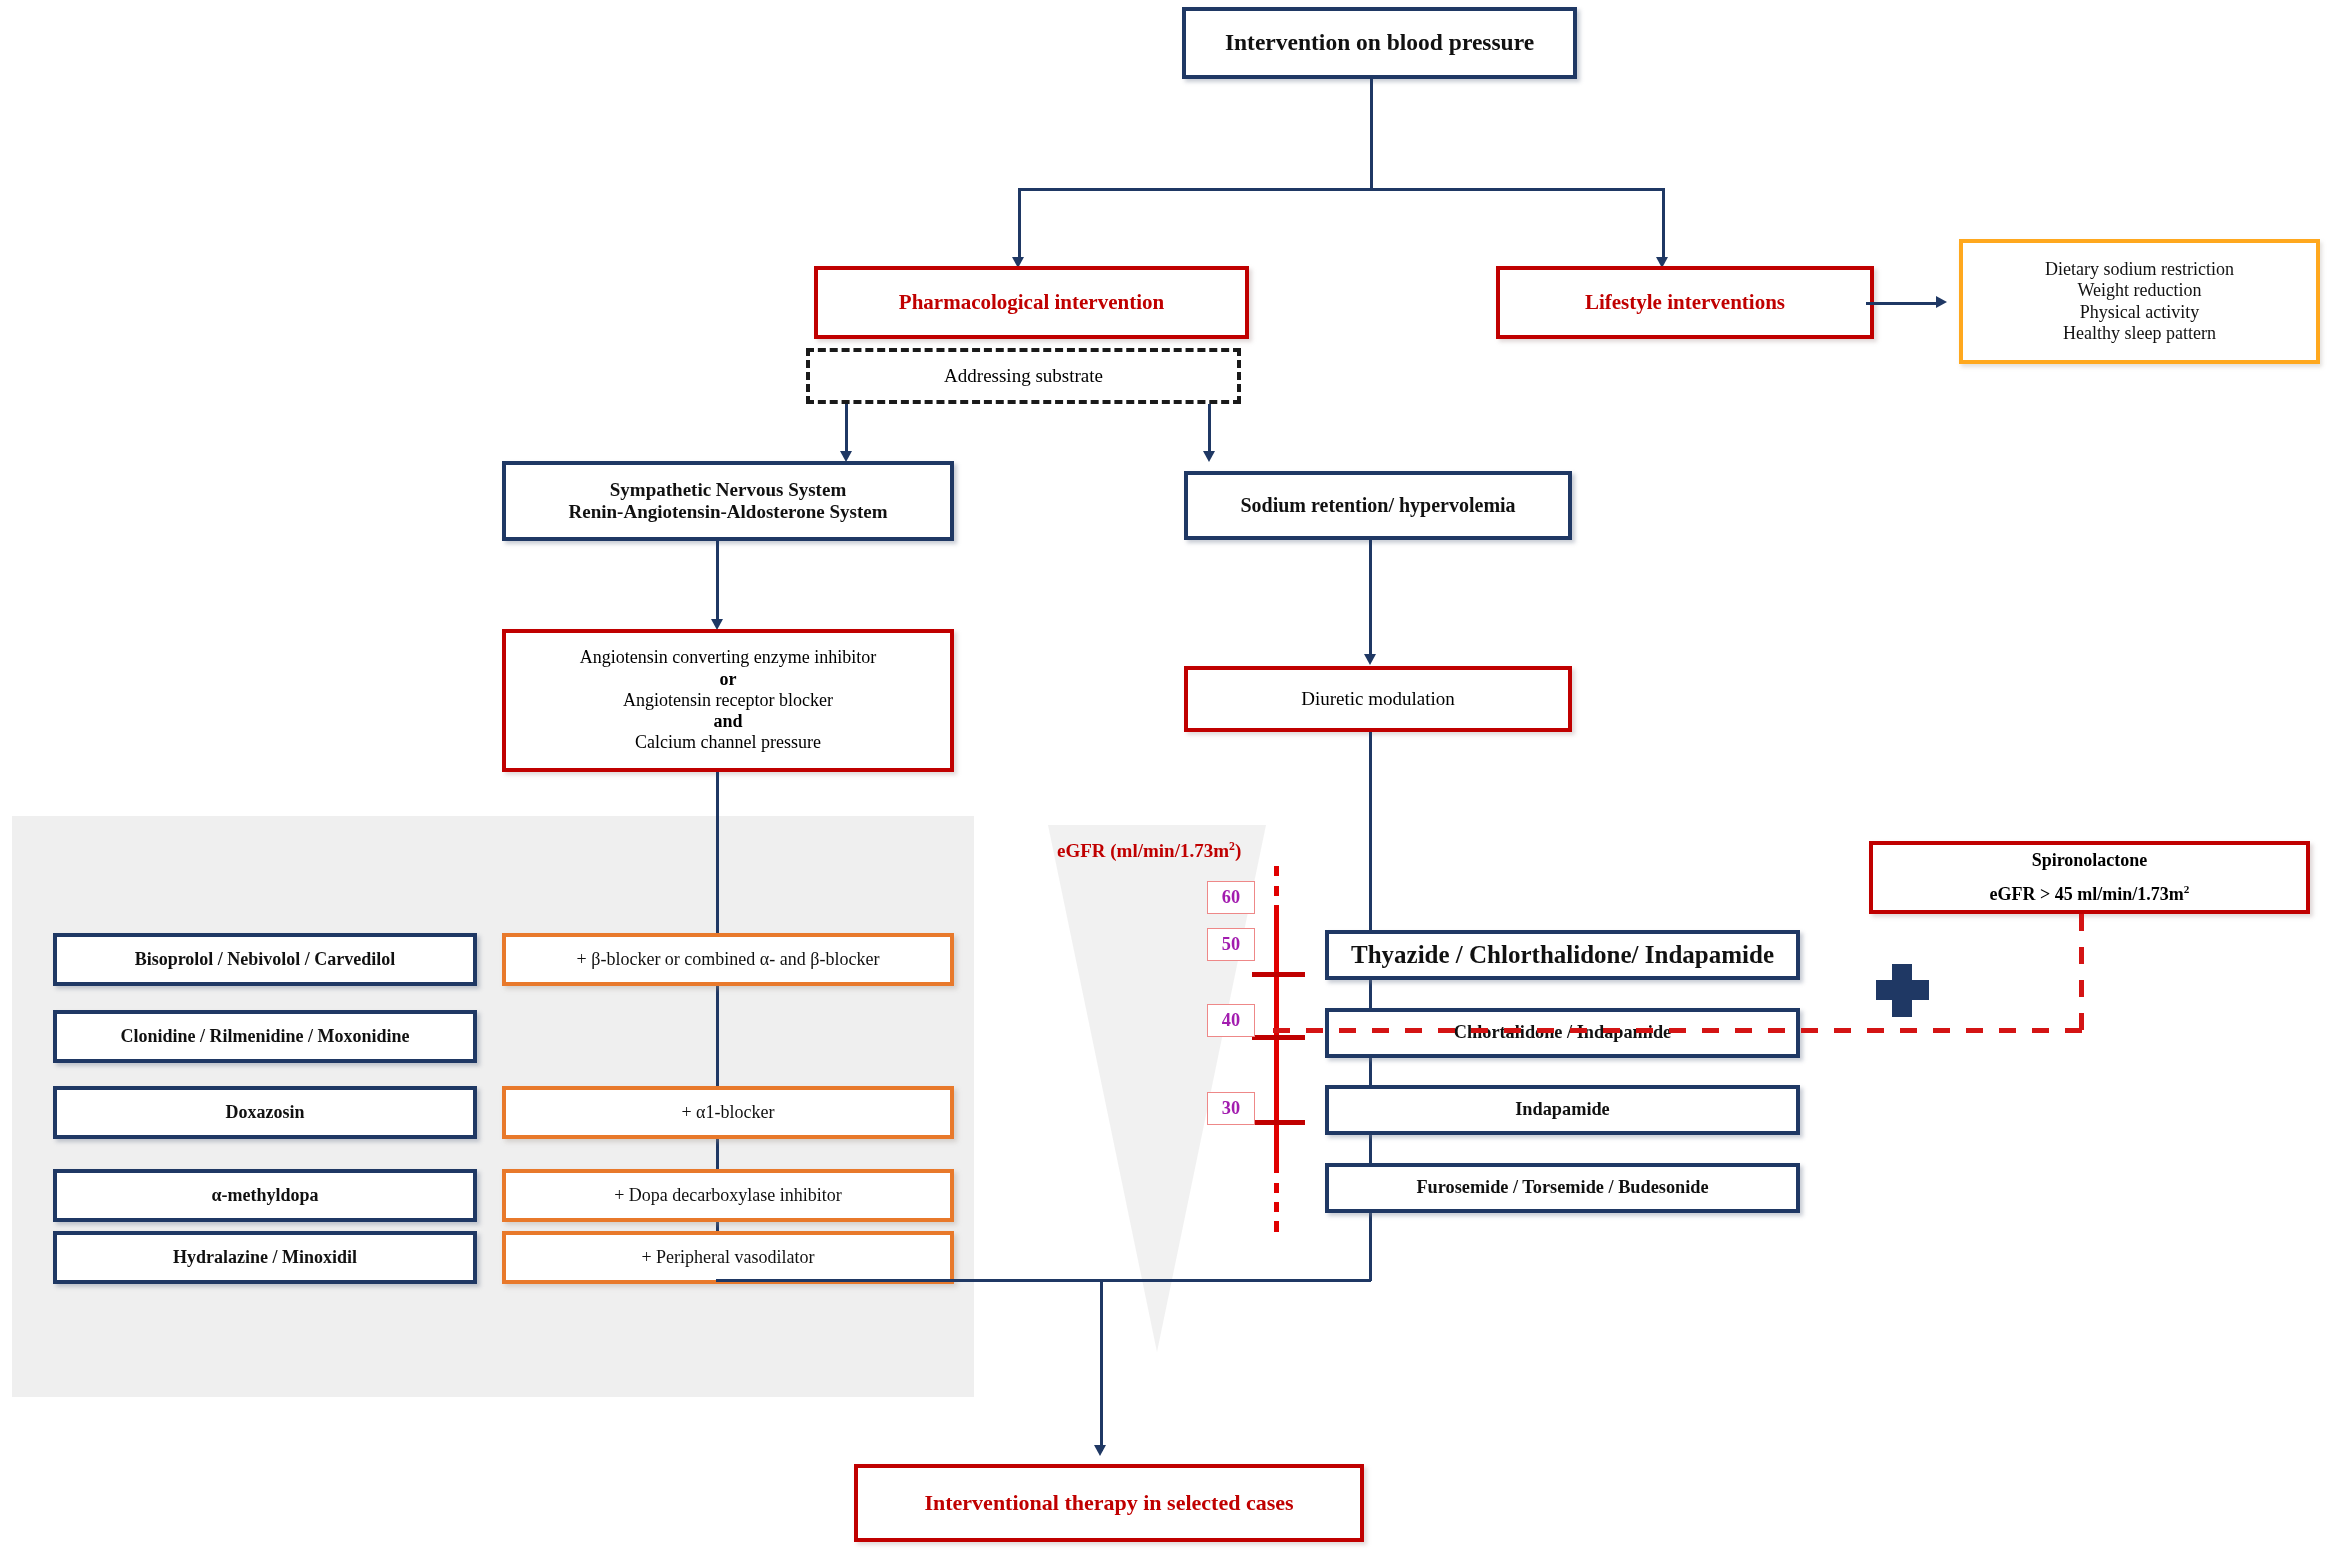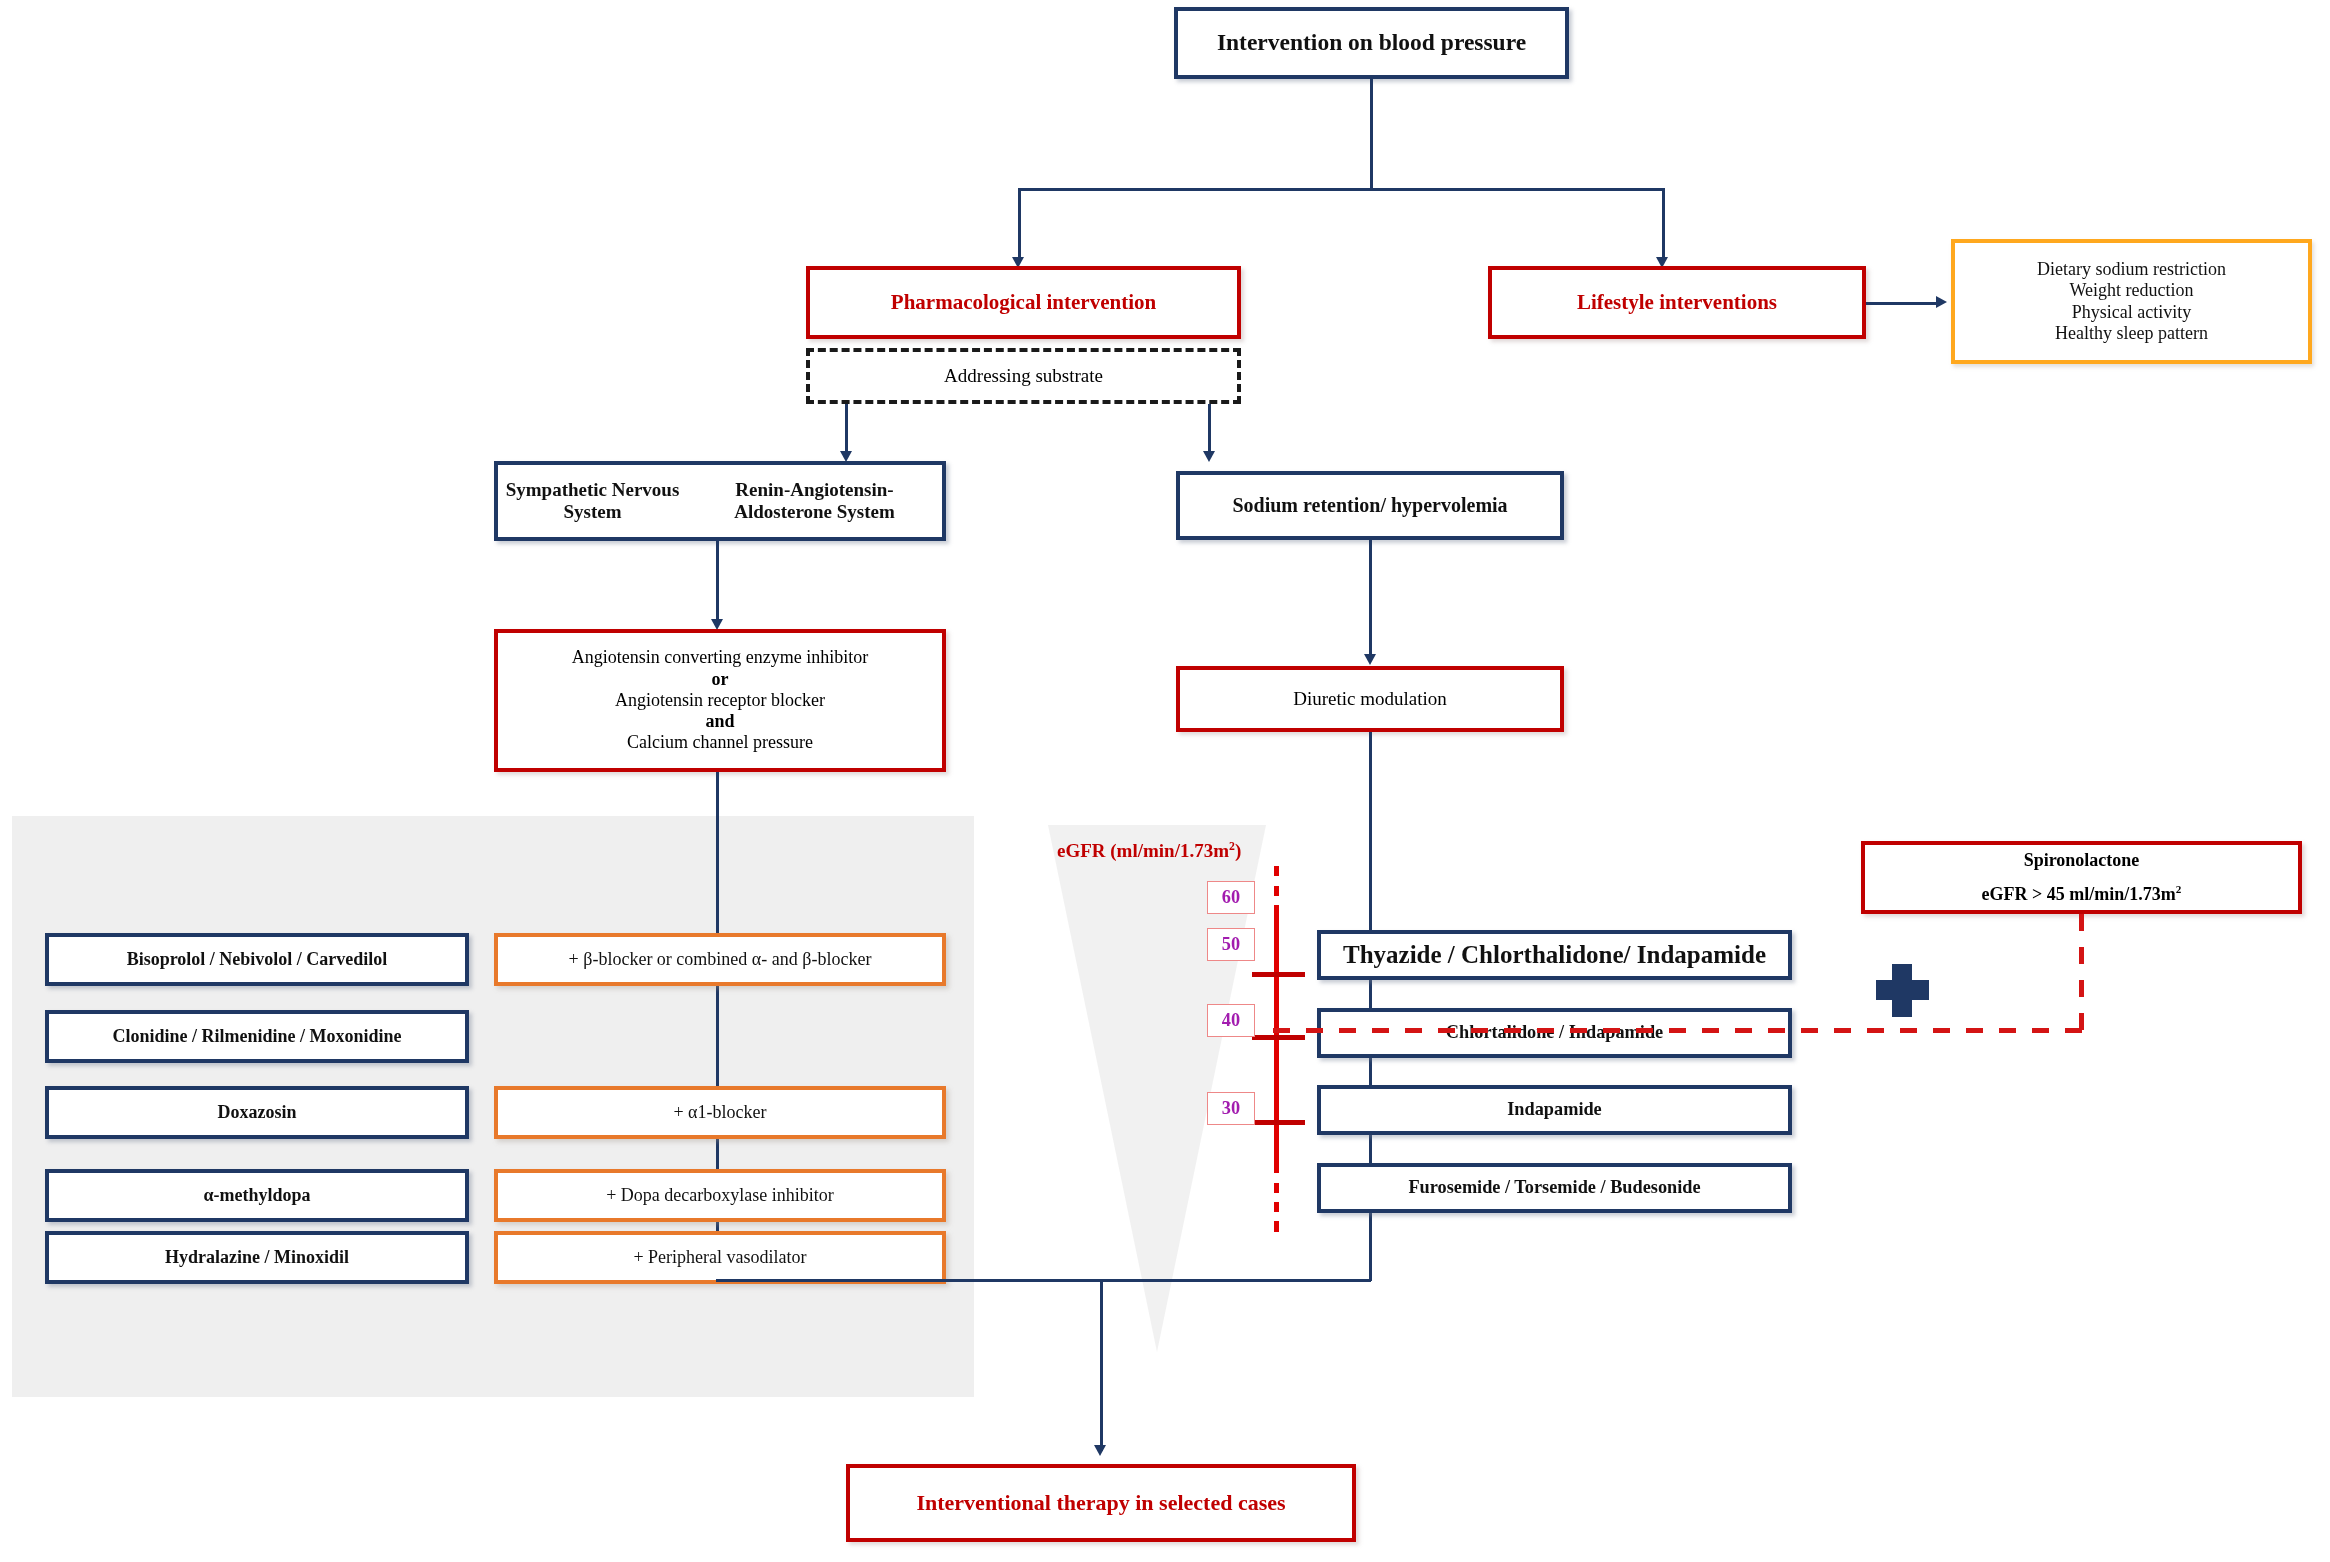--- a/index.html
+++ b/index.html
@@ -1,21 +1,21 @@
 <!DOCTYPE html>
 <html style="font-size:9.2px"><head>
 <meta charset="utf-8">
 <style>
   html,body{margin:0;padding:0;background:#ffffff;}
   body{font-family:"Liberation Serif", serif;}
   #stage{position:relative;width:2330px;height:1562px;background:#fff;overflow:hidden;}
 
   
   .box{position:absolute;box-sizing:border-box;display:flex;align-items:center;
-       justify-content:center;text-align:center;background:#fff;line-height:1.18;}
+       justify-content:center;text-align:center;background:#fff;line-height:1.18;margin-left:8px;}
   .navy{border:4px solid #1F3864;box-shadow:2.9px 3.4px 4px rgba(120,130,150,.40);color:#111;}
   .red{border:4.6px solid #C00000;box-shadow:2.9px 3.4px 4px rgba(170,150,150,.35);}
   .redtext{color:#C00000;}
   .orange{border:4px solid #E8792B;box-shadow:2.9px 3.4px 4.6px rgba(160,150,140,.35);color:#111;}
   .amber{border:4.6px solid #FFA81E;box-shadow:2.3px 2.9px 4px rgba(160,150,140,.30);color:#111;}
   .dashedbox{position:absolute;box-sizing:border-box;border:4px dashed #1a1a1a;
              background:transparent;display:flex;align-items:center;justify-content:center;}
 
   
   .vline{position:absolute;background:#1F3864;width:2.9px;}
@@ -86,21 +86,21 @@
 
   <div class="dashedbox" style="left:806px;top:348px;width:435px;height:56px;font-size:19px;font-family:Liberation Serif, serif;">
     <span>Addressing substrate</span>
   </div>
 
   <div class="vline" style="left:845px;top:404px;height:53px;"></div>
   <div class="arrowdown" style="left:840px;top:451px;"></div>
   <div class="vline" style="left:1208px;top:404px;height:53px;"></div>
   <div class="arrowdown" style="left:1203px;top:451px;"></div>
 
-  <div class="box navy" style="left:494px;top:461px;width:452px;height:80px;font-size:19px;font-weight:bold;flex-direction:row;">
+  <div class="box navy" style="left:494px;top:461px;width:452px;height:80px;font-size:19px;font-weight:bold;flex-direction:column;">
     <span>Sympathetic Nervous System</span>
     <span>Renin-Angiotensin-Aldosterone System</span>
   </div>
 
   <div class="box navy" style="left:1176px;top:471px;width:388px;height:69px;font-size:20px;font-weight:bold;">
     <span>Sodium retention/ hypervolemia</span>
   </div>
 
   <div class="vline" style="left:716px;top:541px;height:83px;"></div>
   <div class="arrowdown" style="left:711px;top:619px;"></div>

